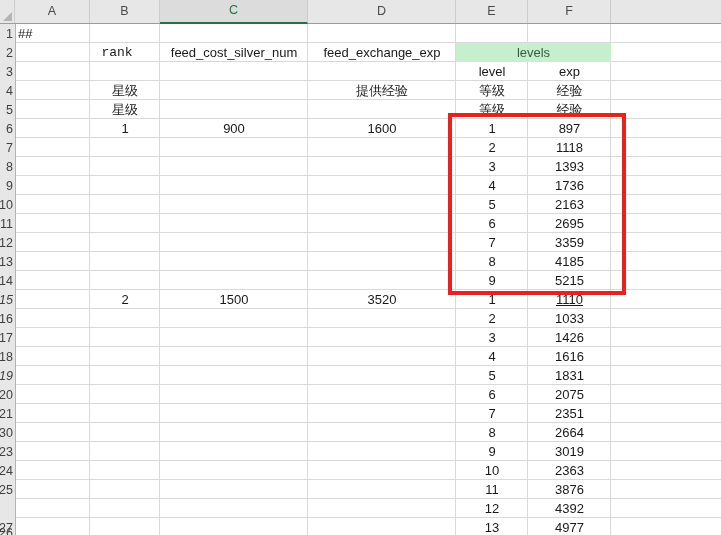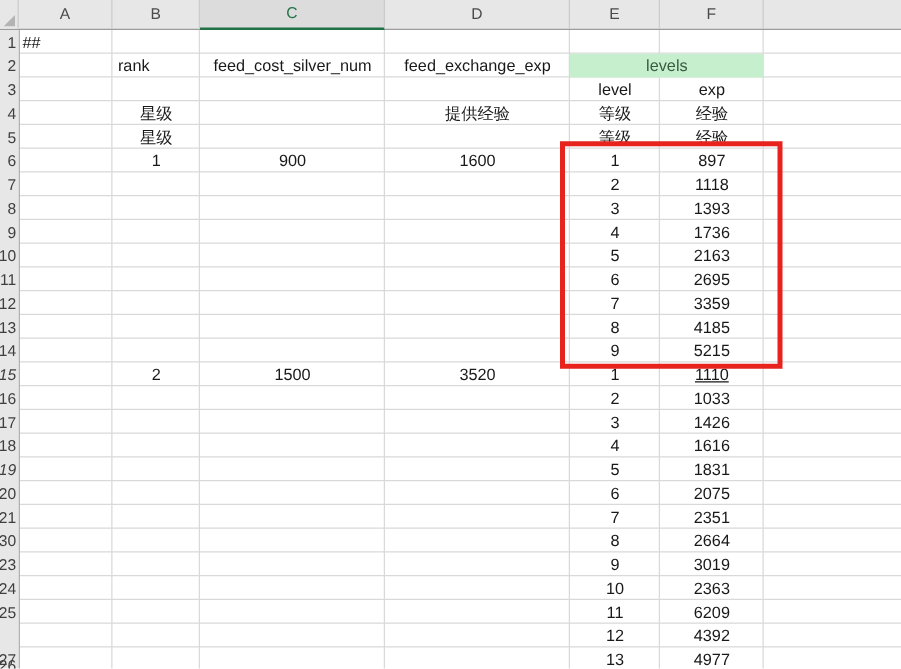--- a/index.html
+++ b/index.html
@@ -92,21 +92,21 @@
       <div class="hline" style="top: 517px;"></div>
       <div class="vline" style="left: 89px;"></div>
       <div class="vline" style="left: 159px;"></div>
       <div class="vline" style="left: 307px;"></div>
       <div class="vline" style="left: 455px;"></div>
       <div class="vline" style="left: 527px;"></div>
       <div class="vline" style="left: 610px;"></div>
     </div>
   <div id="cells-layer">
       <div class="cell left" style="left: 15px; width: 75px; top: 24px;">##</div>
-      <div class="cell" style="left: 72px; width: 70px; top: 43px;">rank</div>
+      <div class="cell" style="left: 82px; width: 70px; top: 43px; font-family: Liberation Mono, monospace;">rank</div>
       <div class="cell" style="left: 160px; width: 148px; top: 43px;">feed_cost_silver_num</div>
       <div class="cell" style="left: 308px; width: 148px; top: 43px;">feed_exchange_exp</div>
       <div class="cell levels" style="left: 456px; width: 155px; top: 43px;">levels</div>
       <div class="cell" style="left: 456px; width: 72px; top: 62px;">level</div>
       <div class="cell" style="left: 528px; width: 83px; top: 62px;">exp</div>
       <div class="cell" style="left: 90px; width: 70px; top: 81px;">星级</div>
       <div class="cell" style="left: 308px; width: 148px; top: 81px;">提供经验</div>
       <div class="cell" style="left: 456px; width: 72px; top: 81px;">等级</div>
       <div class="cell" style="left: 528px; width: 83px; top: 81px;">经验</div>
       <div class="cell" style="left: 90px; width: 70px; top: 100px;">星级</div>
@@ -150,21 +150,21 @@
       <div class="cell" style="left: 528px; width: 83px; top: 385px;">2075</div>
       <div class="cell" style="left: 456px; width: 72px; top: 404px;">7</div>
       <div class="cell" style="left: 528px; width: 83px; top: 404px;">2351</div>
       <div class="cell" style="left: 456px; width: 72px; top: 423px;">8</div>
       <div class="cell" style="left: 528px; width: 83px; top: 423px;">2664</div>
       <div class="cell" style="left: 456px; width: 72px; top: 442px;">9</div>
       <div class="cell" style="left: 528px; width: 83px; top: 442px;">3019</div>
       <div class="cell" style="left: 456px; width: 72px; top: 461px;">10</div>
       <div class="cell" style="left: 528px; width: 83px; top: 461px;">2363</div>
       <div class="cell" style="left: 456px; width: 72px; top: 480px;">11</div>
-      <div class="cell" style="left: 528px; width: 83px; top: 480px;">6209</div>
+      <div class="cell" style="left: 528px; width: 83px; top: 480px;">3876</div>
       <div class="cell" style="left: 456px; width: 72px; top: 499px;">12</div>
       <div class="cell" style="left: 528px; width: 83px; top: 499px;">4392</div>
       <div class="cell" style="left: 456px; width: 72px; top: 518px;">13</div>
       <div class="cell" style="left: 528px; width: 83px; top: 518px;">4977</div>
     </div>
   <div id="rowheader-col">
       <div class="rowhdr" style="top: 0px;">
         <span>1</span>
       </div>
       <div class="rowhdr" style="top: 19px;">

